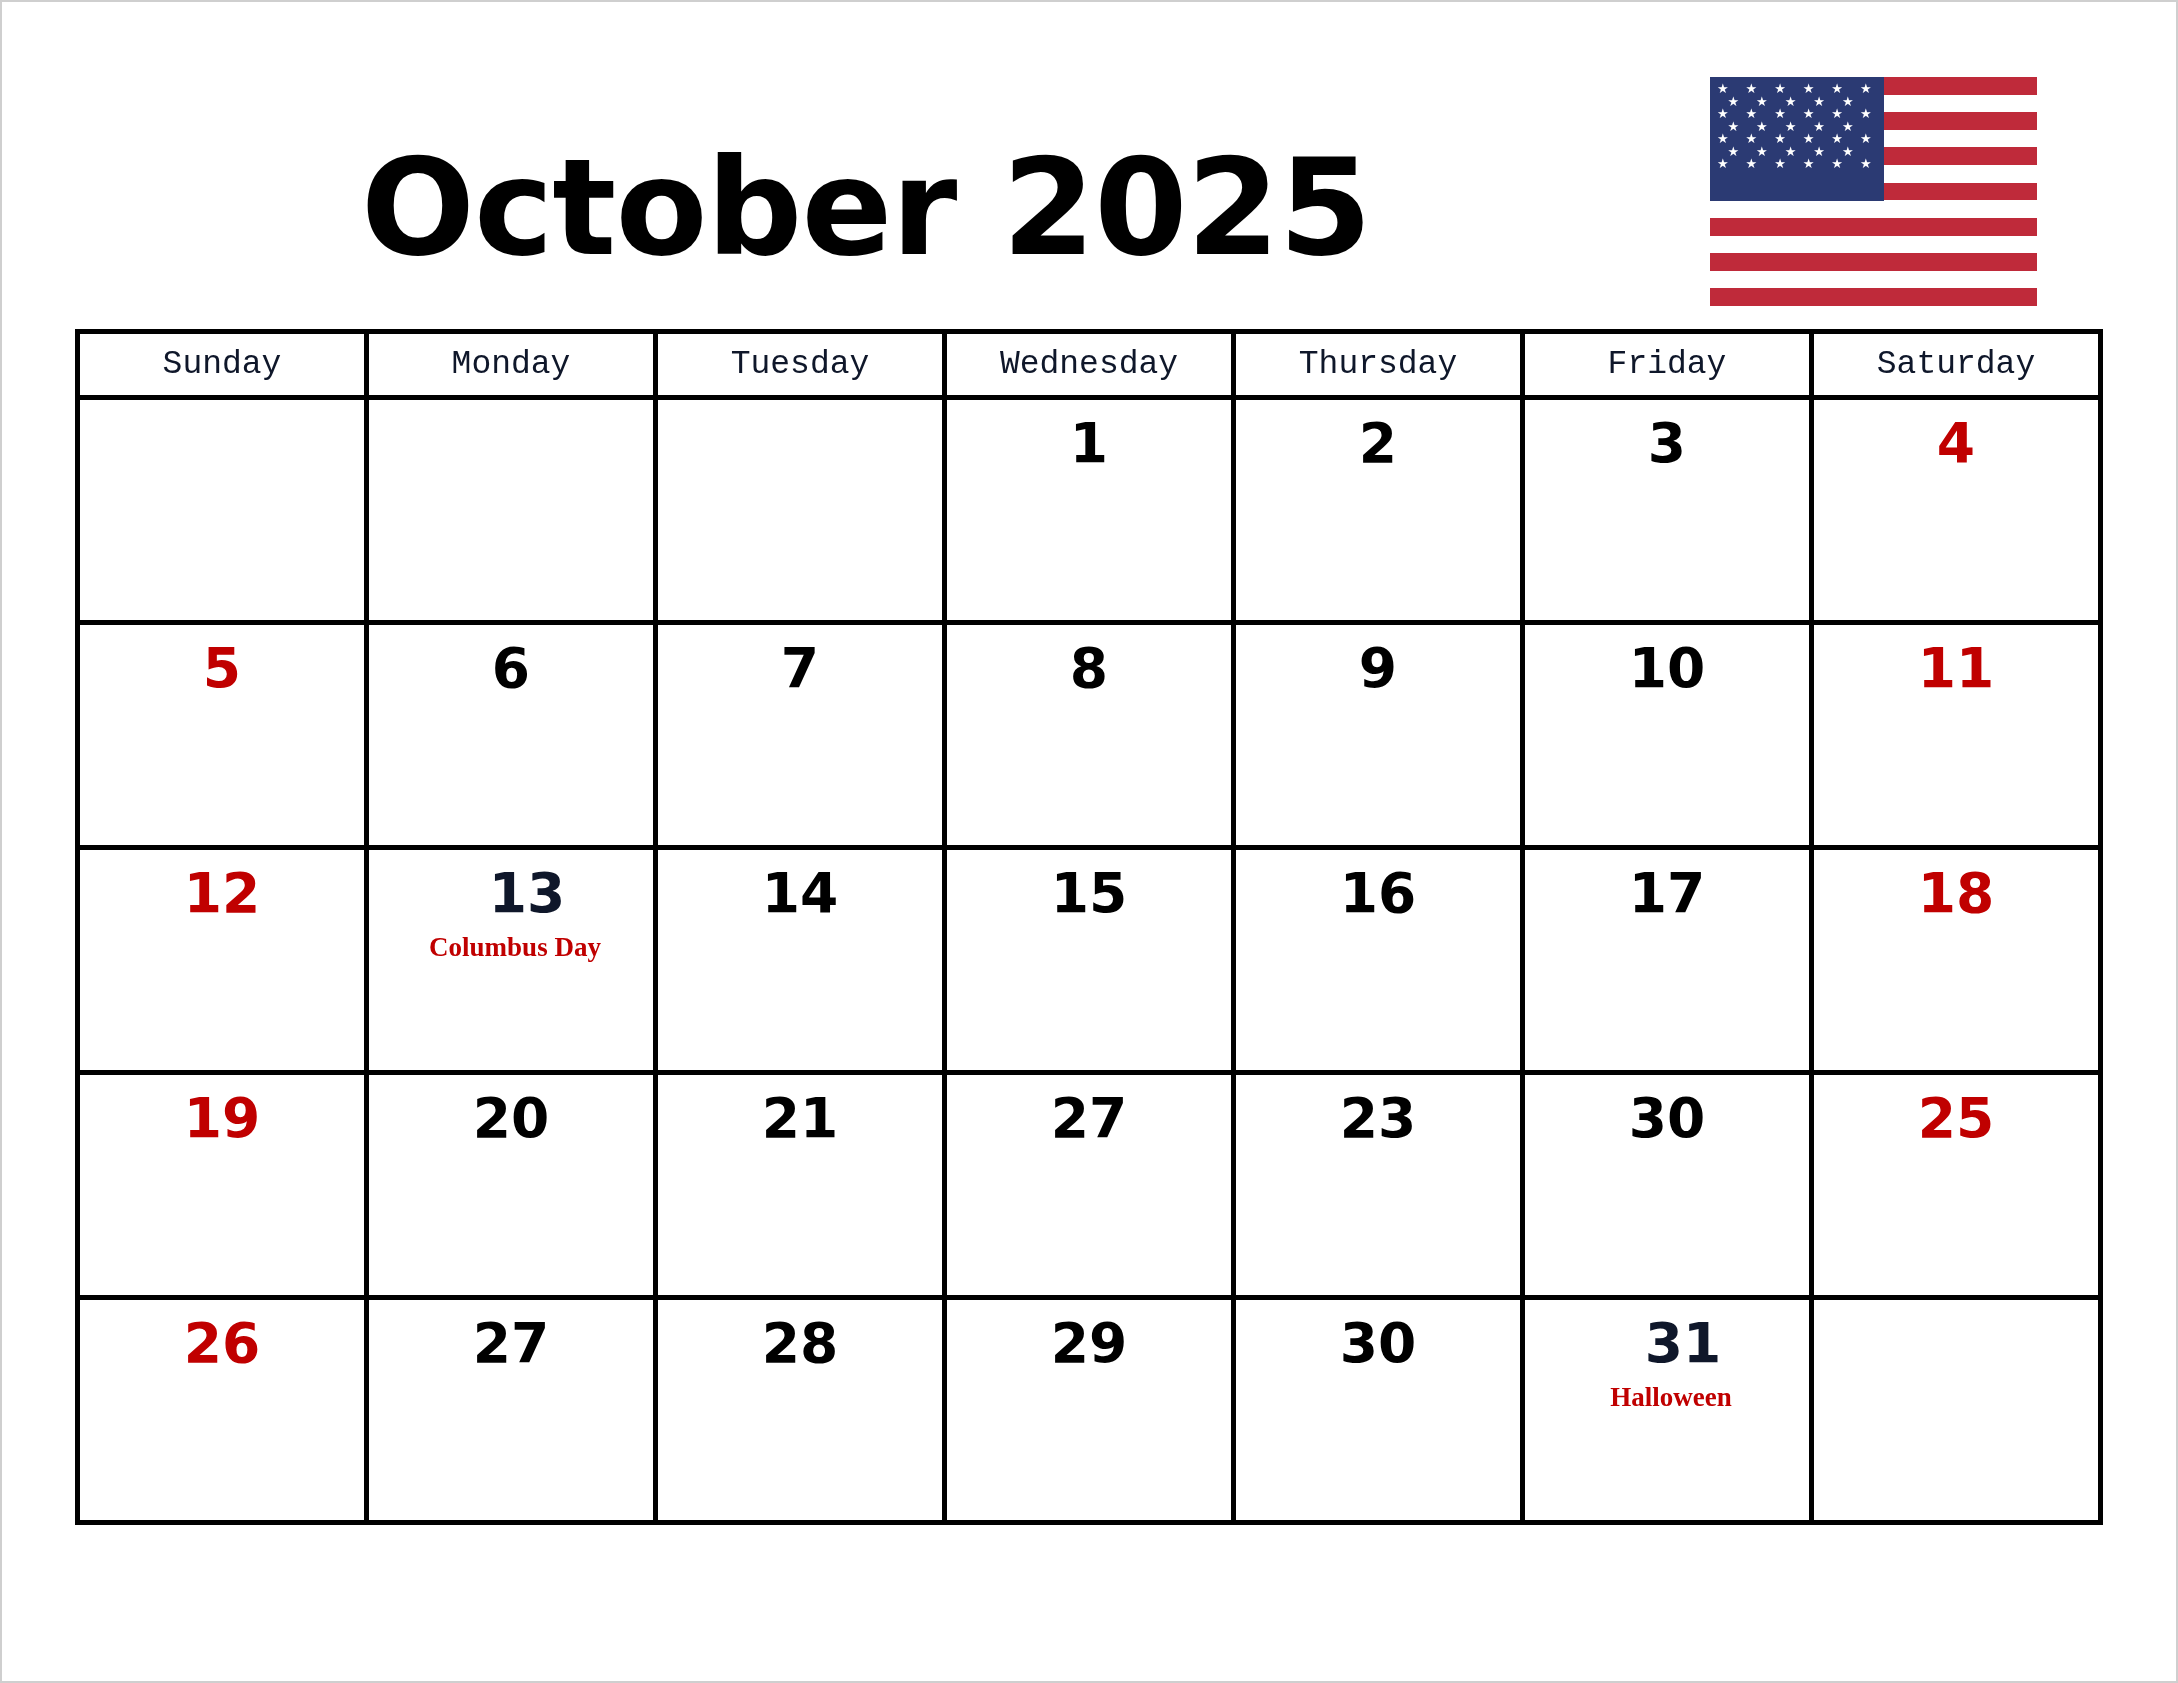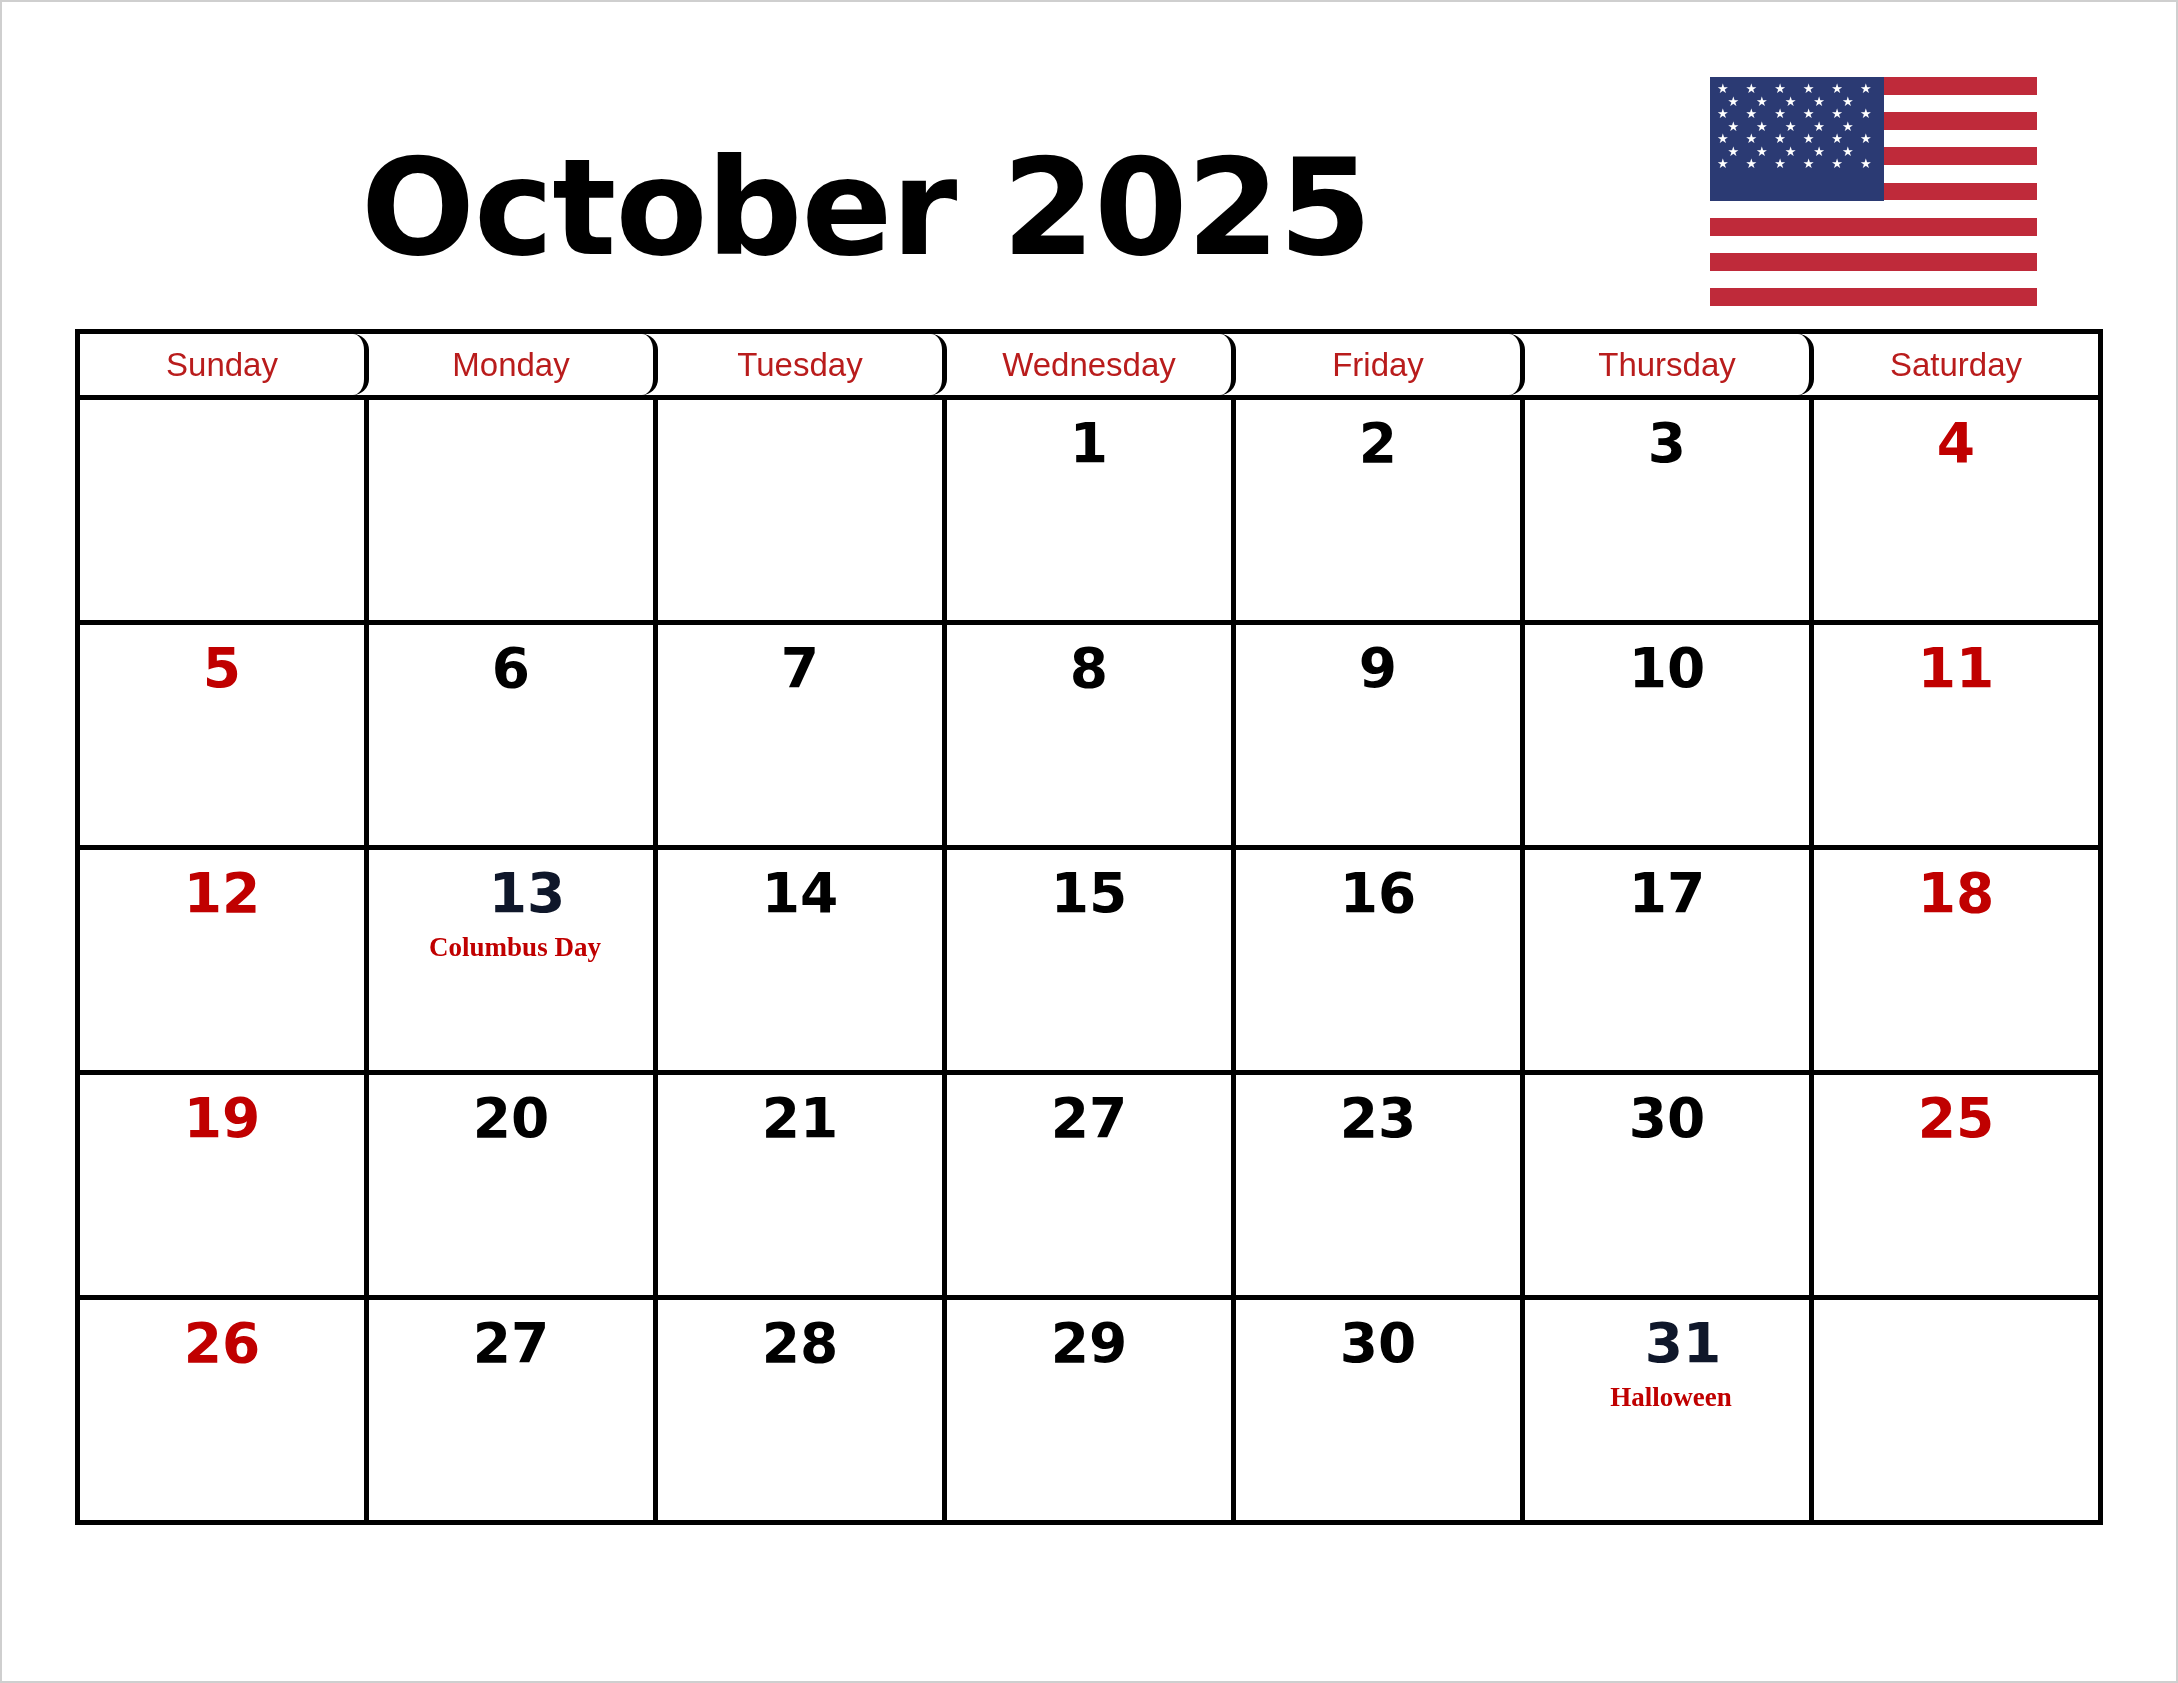--- a/index.html
+++ b/index.html
@@ -100,24 +100,23 @@
   .dayname-row {
     height: 61px;
   }
   .dayname {
     flex: 1 1 0;
     border-right: 5px solid #000000;
     box-sizing: border-box;
     display: flex;
     align-items: center;
     justify-content: center;
-    font-family: Liberation Sans, sans-serif;
+    font-family: Liberation Mono, monospace;
     font-size: 33px;
-    color: #b91c1c;
-    border-radius: 16px;
+    color: #0f172a;
   }
   .dayname:last-child { border-right: none; }
 
   .week-row {
     height: 220px;
     border-top: 5px solid #000000;
   }
   .cell {
     flex: 1 1 0;
     border-right: 5px solid #000000;
@@ -181,22 +180,22 @@
     </div>
   </div>
 
   <div class="calendar">
 
     <div class="week dayname-row">
       <div class="dayname">Sunday</div>
       <div class="dayname">Monday</div>
       <div class="dayname">Tuesday</div>
       <div class="dayname">Wednesday</div>
+      <div class="dayname">Thursday</div>
       <div class="dayname">Friday</div>
-      <div class="dayname">Thursday</div>
       <div class="dayname">Saturday</div>
     </div>
 
     <div class="week week-row">
       <div class="cell empty">
         <div class="daynum"></div>
       </div>
       <div class="cell empty">
         <div class="daynum"></div>
       </div>

